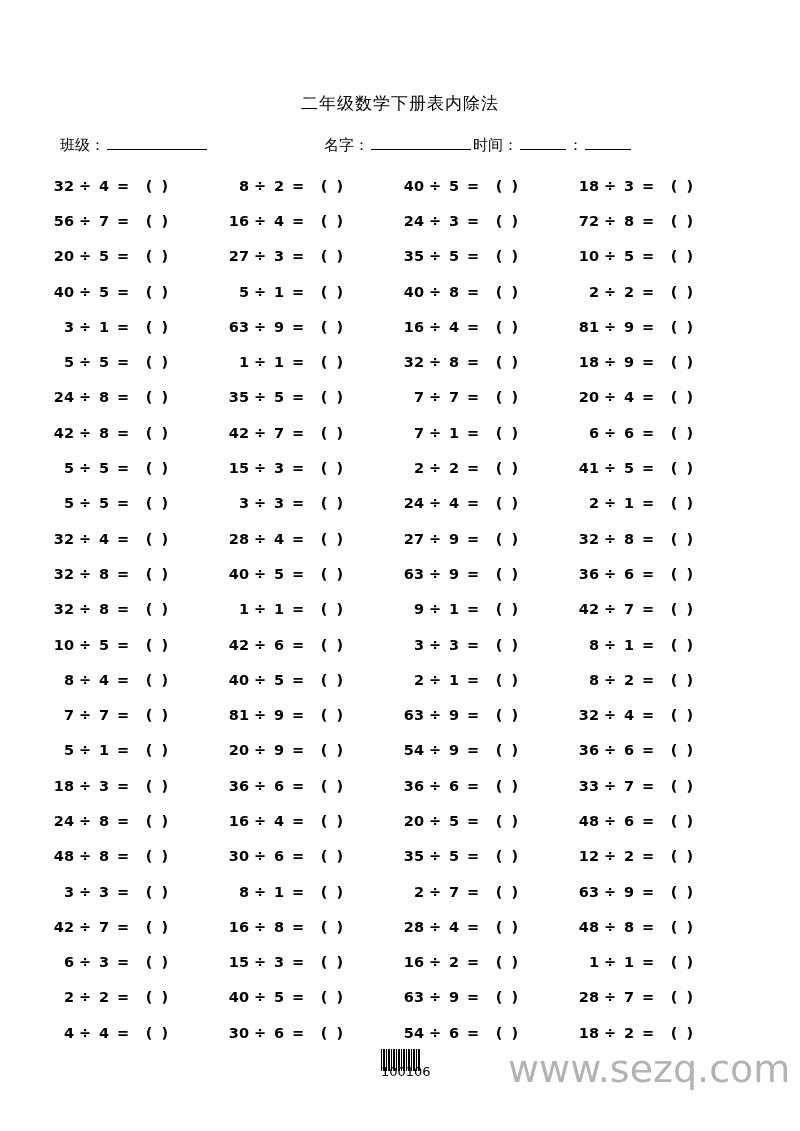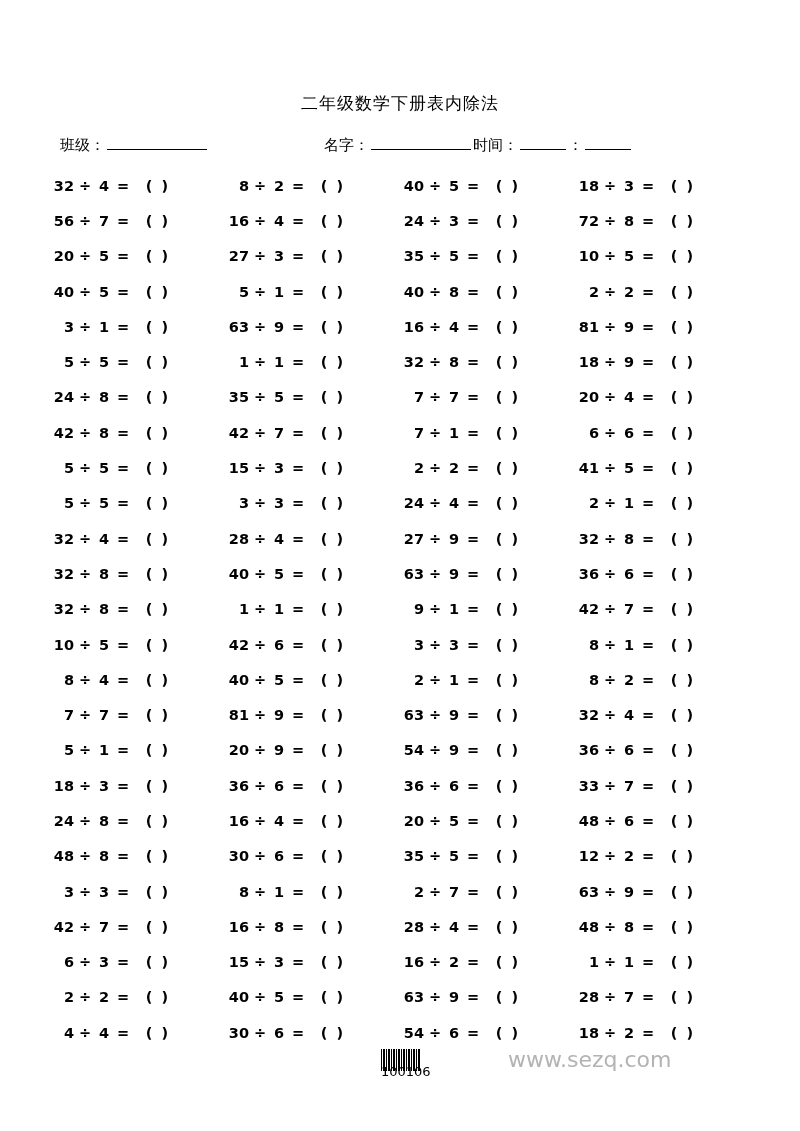--- a/index.html
+++ b/index.html
@@ -125,21 +125,21 @@
     text-align: center;
     font-size: 13px;
     font-family: "DejaVu Sans", sans-serif;
     color: #000;
     background: rgba(255,255,255,0.0);
   }
   .watermark {
     position: absolute;
     left: 508px;
     top: 1047px;
-    font-size: 22px;
+    font-size: 38px;
     color: #b3b3b3;
     font-family: "DejaVu Sans", sans-serif;
     letter-spacing: 0px;
   }
 </style>
 </head>
 <body>
 
 <div class="page">
 

